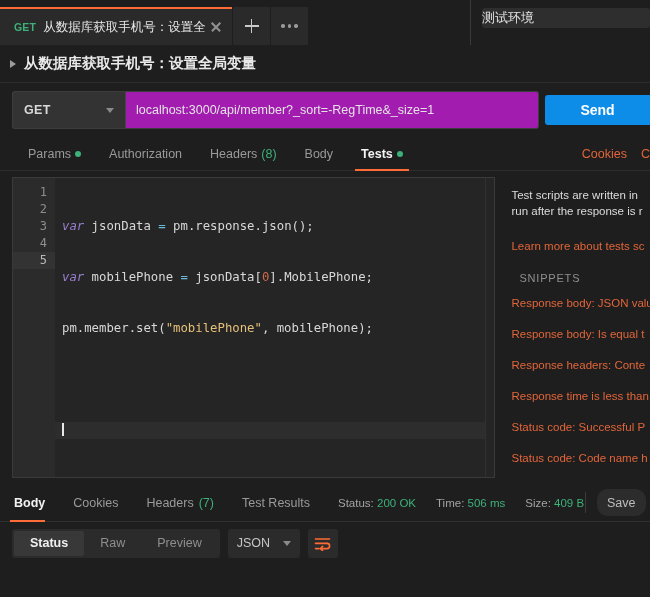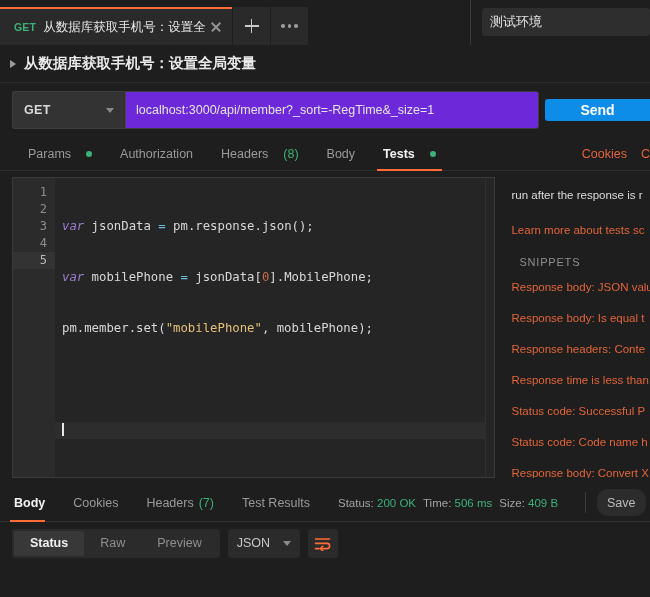--- a/index.html
+++ b/index.html
@@ -62,23 +62,23 @@
   .plus-ico:after  { left: 1px; top: 7px; width: 14px; height: 1.8px; }
   .dots-ico { display: flex; gap: 3px; }
   .dots-ico i { width: 3.4px; height: 3.4px; border-radius: 50%; background: #9a9a9a; display: block; }
 
   .tabbar-sep {
     position: absolute; left: 470px; top: 0; bottom: 0;
     width: 1px; background: #3a3a3a;
   }
   .env-select {
     position: absolute; left: 482px; top: 8px;
-    height: 28px; min-width: 168px;
+    height: 20px; min-width: 168px;
     background: #2e2e2e; border-radius: 3px;
-    display: flex; align-items: center; padding: 0 8px;
+    display: flex; align-items: center; padding: 0 0;
     color: #e2e2e2; font-size: 13px;
   }
 
   
   .req-title-row {
     height: 38px; display: flex; align-items: center;
     padding: 0 0 0 10px; background: #1e1e1e;
     border-bottom: 1px solid #2b2b2b;
   }
   .caret-right {
@@ -104,44 +104,44 @@
     padding: 0 11px;
   }
   .method-box .mlabel { color: #d9d9d9; font-size: 12.5px; font-weight: bold; letter-spacing: .3px; }
   .caret-down {
     width: 0; height: 0;
     border-top: 5px solid #8a8a8a;
     border-left: 4.5px solid transparent;
     border-right: 4.5px solid transparent;
   }
   .url-input {
-    flex: 1 1 auto; height: 38px; background: #6d28d9;
+    flex: 1 1 auto; height: 38px; background: #a21caf;
     border: 1px solid #3d3d3d; border-left: 1px solid #454545;
     border-radius: 0 3px 3px 0;
     color: #e4e4e4; font-size: 12.5px;
     padding: 0 10px;
     font-family: "Liberation Sans", sans-serif;
     outline: none;
   }
   .send-btn {
-    margin-left: 6px; width: 105px; height: 22px;
+    margin-left: 6px; width: 105px; height: 30px;
     background: #0d8ce8; border: none; border-radius: 3px 0 0 3px;
     color: #ffffff; font-size: 14px; font-weight: bold;
     font-family: "Liberation Sans", sans-serif;
     cursor: pointer;
   }
 
   
   .subtabs {
     height: 34px; display: flex; align-items: stretch;
     padding-left: 14px; border-bottom: 1px solid #2d2d2d;
     background: #1e1e1e; position: relative;
   }
   .subtab {
-    display: flex; align-items: center; gap: 15px;
+    display: flex; align-items: center; gap: 4px;
     padding: 0 14px; color: #9a9a9a; font-size: 12.5px;
     position: relative; white-space: nowrap;
   }
   .subtab.active { color: #f3f3f3; font-weight: bold; }
   .subtab.active:after {
     content: ""; position: absolute;
     left: 8px; right: 8px; bottom: -1px; height: 2px;
     background: #ff6c37;
   }
   .dot-green { width: 6px; height: 6px; border-radius: 50%; background: #3cb179; display: block; }
@@ -226,21 +226,21 @@
     color: #9a9a9a; font-size: 12.5px; position: relative; white-space: nowrap;
   }
   .rtab:first-child { padding-left: 14px; }
   .rtab.active { color: #f3f3f3; font-weight: bold; }
   .rtab.active:after {
     content: ""; position: absolute; left: 10px; right: 14px;
     bottom: 0; height: 2px; background: #ff6c37;
   }
   .resp-meta {
     position: absolute; left: 338px; top: 0; bottom: 0;
-    display: flex; align-items: center; gap: 7px;
+    display: flex; align-items: center; gap: 20px;
   }
   .resp-meta .m { font-size: 11.5px; color: #a3a3a3; white-space: nowrap; }
   .resp-meta .m b { color: #3cb179; font-weight: normal; }
   .vdiv {
     position: absolute; left: 585px; top: 8px; bottom: 8px;
     width: 1px; background: #3b3b3b;
   }
   .save-resp {
     position: absolute; left: 597px; top: 5px;
     height: 27px; padding: 0 10px;
@@ -350,20 +350,21 @@
       <div class="ln"><span class="kw">var</span><span class="id"> jsonData </span><span class="op">= </span><span class="id">pm.response.json();</span></div>
       <div class="ln"><span class="kw">var</span><span class="id"> mobilePhone </span><span class="op">= </span><span class="id">jsonData[</span><span class="num">0</span><span class="id">].MobilePhone;</span></div>
       <div class="ln"><span class="id">pm.member.set(</span><span class="str">"mobilePhone"</span><span class="id">, mobilePhone);</span></div>
       <div class="ln"></div>
       <div class="ln cur"><span class="cursor-bar"></span></div>
     </div>
     <div class="code-scroll"></div>
   </div>
 
   <div class="snippets">
+    <div class="snip-desc">Test scripts are written in</div>
     <div class="snip-desc">run after the response is r</div>
     <div class="snip-link">Learn more about tests sc</div>
     <div class="snip-head">SNIPPETS</div>
     <div class="snip-item">Response body: JSON valu</div>
     <div class="snip-item">Response body: Is equal t</div>
     <div class="snip-item">Response headers: Conte</div>
     <div class="snip-item">Response time is less than</div>
     <div class="snip-item">Status code: Successful P</div>
     <div class="snip-item">Status code: Code name h</div>
     <div class="snip-item" style="margin-bottom:0">Response body: Convert X</div>

